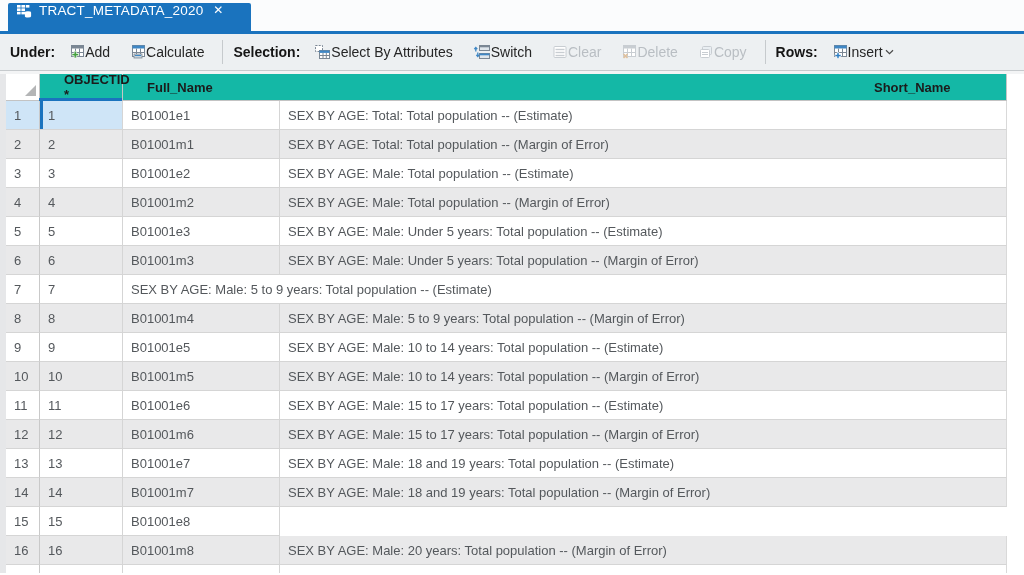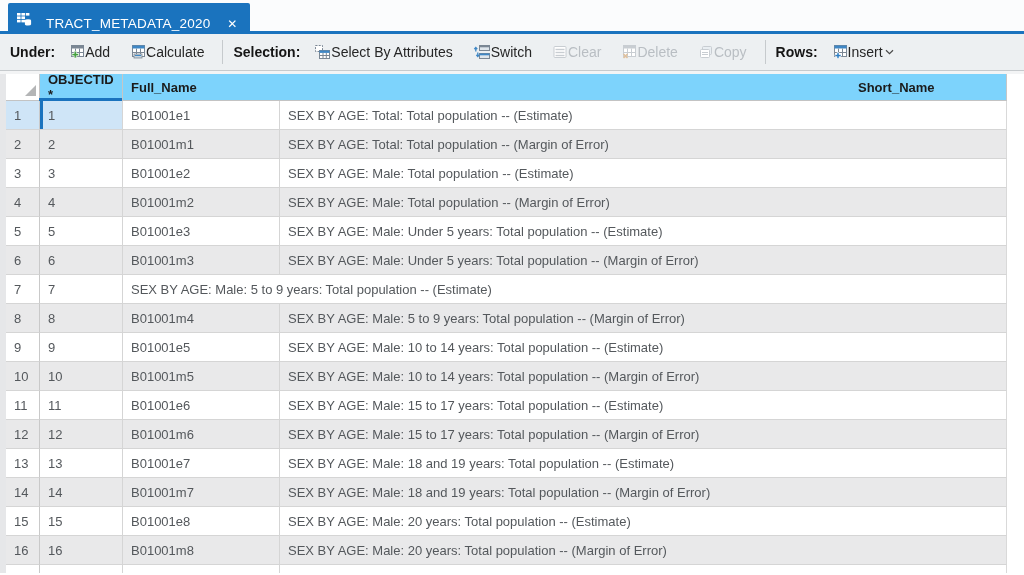--- a/index.html
+++ b/index.html
@@ -3,22 +3,22 @@
 <meta charset="utf-8">
 <style>
   * { margin:0; padding:0; box-sizing:border-box; }
   html,body { width:1024px; height:575px; overflow:hidden; }
   body { font-family:"Liberation Sans","DejaVu Sans",sans-serif; background:#fff; color:#2b2b2b; }
 
   .app { width:1024px; height:575px; position:relative; background:#fff; }
 
   
   .tabbar { height:31px; background:#fbfcfd; display:flex; align-items:flex-end; padding-left:8px; }
-  .tab { height:28px; background:#1a73be; color:#fff; display:flex; align-items:flex-end;
-         gap:14px; padding:0 10px 0 8px; border-radius:2px 2px 0 0; cursor:default; }
+  .tab { height:28px; background:#1a73be; color:#fff; display:flex; align-items:flex-start;
+         gap:7px; padding:0 25px 0 8px; border-radius:2px 2px 0 0; cursor:default; }
   .tab-title { font-size:13.5px; letter-spacing:.2px; white-space:nowrap; }
   .tab-close { font-size:12px; color:#fff; padding:1px 3px; line-height:1; }
   .tabline { height:3px; background:#1a73be; width:1024px; }
 
   
   .toolbar { height:37px; background:#edf0f2; border-bottom:1px solid #c6cacd;
              display:flex; align-items:center; padding-left:10px; font-size:14px; white-space:nowrap; }
   .tb-label { font-weight:bold; color:#151515; margin-right:8px; }
   .tb-btn { display:inline-flex; align-items:center; color:#262626; padding:3px 6px; margin-right:8px; cursor:pointer; }
   .tb-btn.disabled { color:#b9bec3; cursor:default; }
@@ -26,22 +26,22 @@
   .tb-btn svg { display:block; }
   .chev { margin-left:2px; }
 
   
   .gap-strip { height:3px; background:#f3f4f5; }
   .gridwrap { position:relative; width:1024px; background:#fff; }
   .gutter { position:absolute; left:0; top:0; bottom:0; width:6px; background:#e6e7e9; }
   .grid { margin-left:6px; width:1001px; }
 
   .hrow { display:flex; height:27px; font-size:13px; font-weight:bold; color:#1b1b1b; }
-  .hcell { background:#7dd3fc; border-right:1px solid #c6c6c6; border-bottom:1px solid #c3c3c3;
-           display:flex; align-items:center; padding-left:8px; }
+  .hcell { background:#14b8a6; border-right:1px solid #c6c6c6; border-bottom:1px solid #c3c3c3;
+           display:flex; align-items:center; padding-left:24px; }
   .h-corner { width:34px; background:#fff; position:relative; padding:0; }
   .h-corner::after { content:""; position:absolute; right:3px; bottom:4px; width:0; height:0;
                      border-left:11px solid transparent; border-bottom:11px solid #b4b5b6; }
   .h-oid { width:83px; position:relative; }
   .h-oid::after { content:""; position:absolute; left:-1px; right:0; bottom:-1px; height:3px; background:#1a73be; }
   .h-short { width:157px; }
   .h-full { flex:1; border-right:none; }
 
   .row { display:flex; height:29px; font-size:13px; color:#54585c; background:#fff; }
   .row:nth-child(even) { background:#e9e9ea; }
@@ -305,21 +305,20 @@
           <div class="row">
     <div class="cell c-num">14</div>
     <div class="cell c-oid">14</div>
     <div class="cell c-short">B01001m7</div>
     <div class="cell c-full">SEX BY AGE: Male: 18 and 19 years: Total population -- (Margin of Error)</div>
   </div>
           <div class="row">
     <div class="cell c-num">15</div>
     <div class="cell c-oid">15</div>
     <div class="cell c-short">B01001e8</div>
-    <div class="cell c-full">SEX BY AGE: Male: 20 years: Total population -- (Estimate)</div>
   </div>
           <div class="row">
     <div class="cell c-num">16</div>
     <div class="cell c-oid">16</div>
     <div class="cell c-short">B01001m8</div>
     <div class="cell c-full">SEX BY AGE: Male: 20 years: Total population -- (Margin of Error)</div>
   </div>
           <div class="row partial">
     <div class="cell c-num"></div>
     <div class="cell c-oid"></div>

